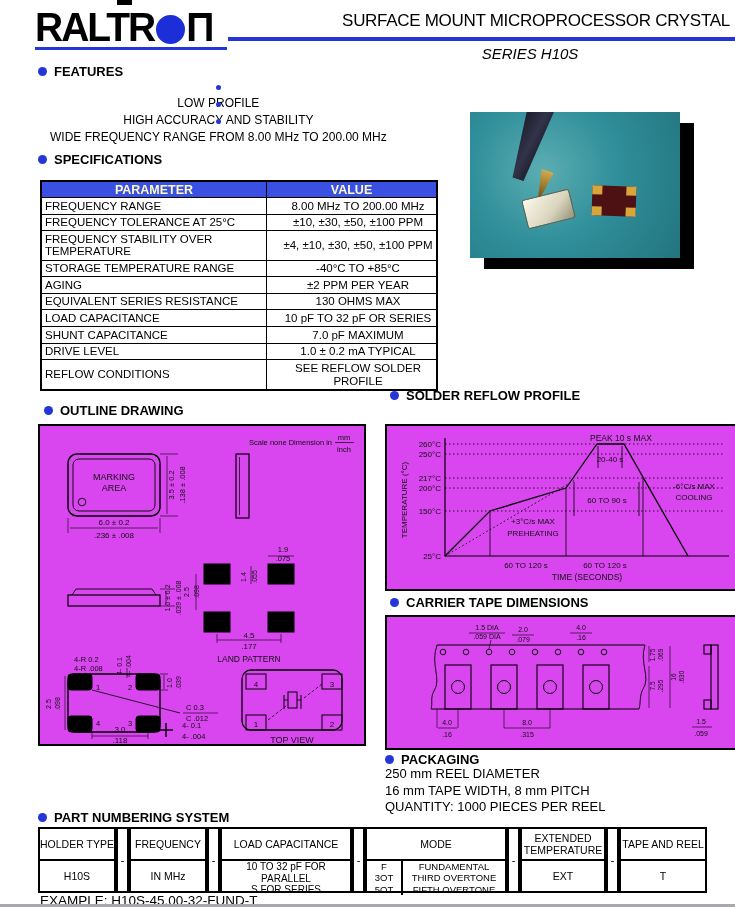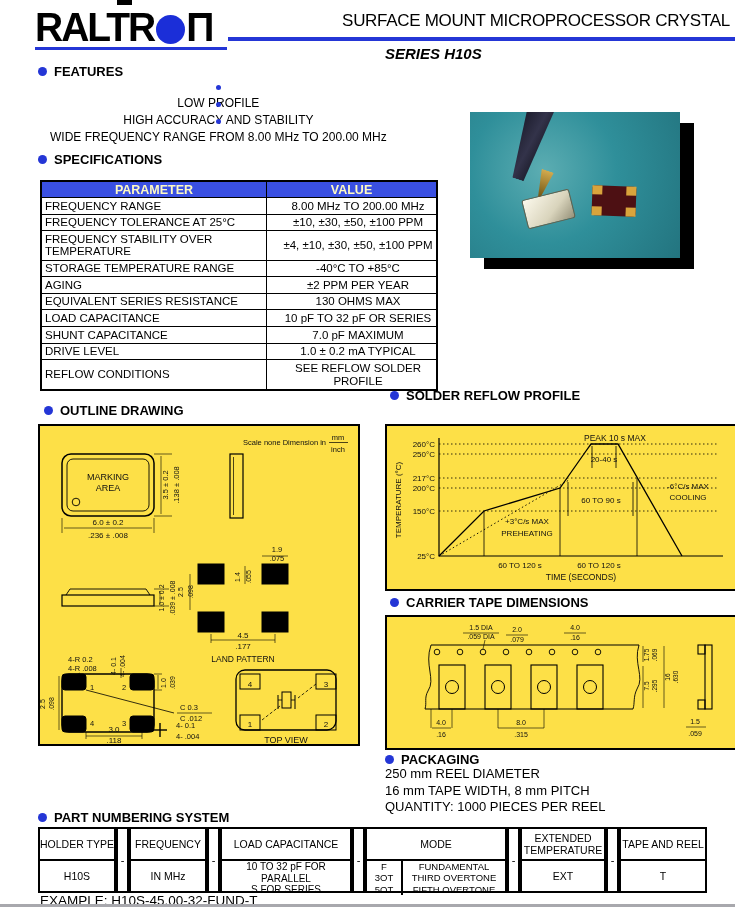--- a/index.html
+++ b/index.html
@@ -6,22 +6,22 @@
   .page{position:relative;width:735px;height:907px;background:#fff;overflow:hidden;
         font-family:"Liberation Sans","DejaVu Sans",sans-serif;color:#000;}
   
   .logo{position:absolute;left:35px;top:5px;display:flex;align-items:flex-end;height:42px;}
   .logo .ltxt{font-weight:bold;font-size:39px;line-height:38px;letter-spacing:-2px;transform:scaleY(1.02);}
   .logo .o{width:29px;height:29px;border-radius:50%;background:#1b2ed8;margin:0 1px 3px 2px;}
   .logo-underline{position:absolute;left:35px;top:47px;width:192px;height:3px;background:#2436d6;}
   .main-rule{position:absolute;left:228px;top:37px;width:507px;height:4px;background:#2436d6;}
   .doc-title{position:absolute;left:338px;top:11px;width:396px;text-align:center;
              font-weight:normal;font-size:17px;letter-spacing:-0.3px;}
-  .series{position:absolute;left:385px;top:45px;width:290px;
-          font-weight:bold;font-style:italic;font-size:15px;}
+  .series{position:absolute;left:385px;top:45px;width:290px;text-align:center;
+          font-weight:normal;font-style:italic;font-size:15px;}
   .top-mark{position:absolute;left:117px;top:0;width:15px;height:5px;background:#000;}
   .bottom-strip{position:absolute;left:0;top:904px;width:735px;height:3px;background:#a8a8ad;}
   
   .sec{position:absolute;display:flex;align-items:center;gap:7px;font-weight:bold;font-size:13px;}
   .dot{width:9px;height:9px;border-radius:50%;background:#2436d6;flex:0 0 auto;}
   
   .feat{position:absolute;left:50px;top:85px;}
   .fitem{display:flex;align-items:center;gap:6px;height:17px;font-size:12px;flex-direction:column;}
   .fdot{width:5px;height:5px;border-radius:50%;background:#2436d6;flex:0 0 auto;}
   
@@ -41,21 +41,21 @@
   .pad{position:absolute;width:10px;height:9px;background:#d9a43c;}
   
   .spec{position:absolute;left:40px;top:180px;width:398px;border-collapse:collapse;border:2.5px solid #000;}
   .spec th{background:#3a50e2;color:#fef9c3;font-size:12.5px;font-weight:bold;border:1.5px solid #000;
            height:15px;padding:0;}
   .spec td{border:1.5px solid #000;font-size:11.5px;line-height:1.1;padding:1.5px 3px;}
   .spec td.p{text-align:left;width:218px;}
   .spec td.v{text-align:center;padding-left:16px;}
   .pre{white-space:pre-line;}
   
-  .dbox{position:absolute;border:2px solid #000;background:#fde047;}
+  .dbox{position:absolute;border:2px solid #000;background:#d946ef;padding-left:6px;}
   svg text{font-family:"Liberation Sans","DejaVu Sans",sans-serif;}
   
   .pack{position:absolute;left:385px;top:766px;font-size:13px;line-height:16.5px;}
   
   .pn-table{position:absolute;left:38px;top:827px;height:66px;display:flex;align-items:stretch;}
   .pnc{border:2px solid #000;display:flex;flex-direction:column;box-sizing:border-box;}
   .pnh{flex:0 0 30px;border-bottom:2px solid #000;display:flex;align-items:center;justify-content:center;
        text-align:center;font-size:10.5px;line-height:1.15;}
   .pnv{flex:1;display:flex;align-items:center;justify-content:center;text-align:center;
        font-size:10.5px;line-height:1.15;}

